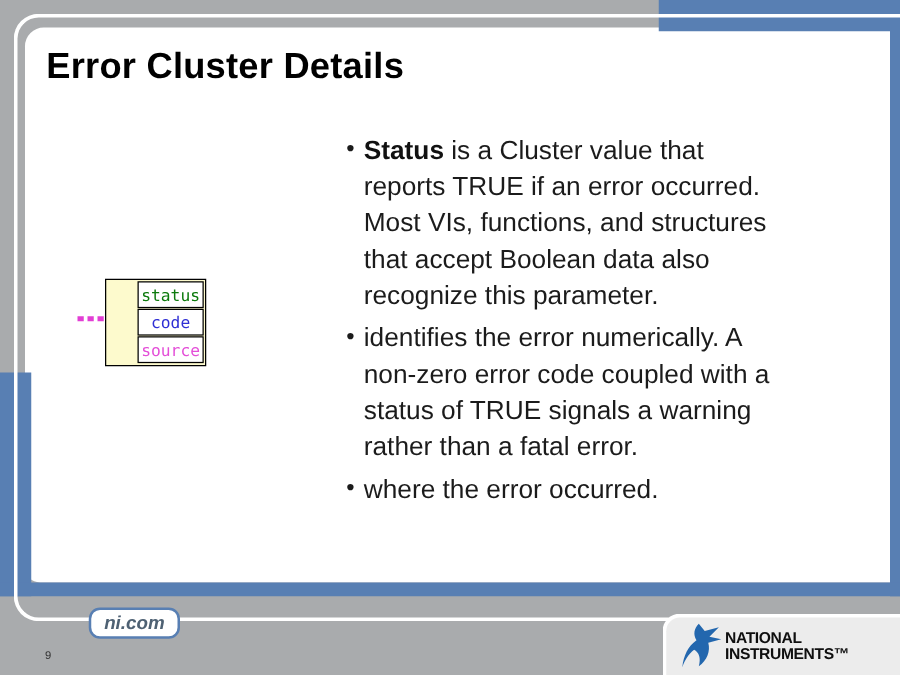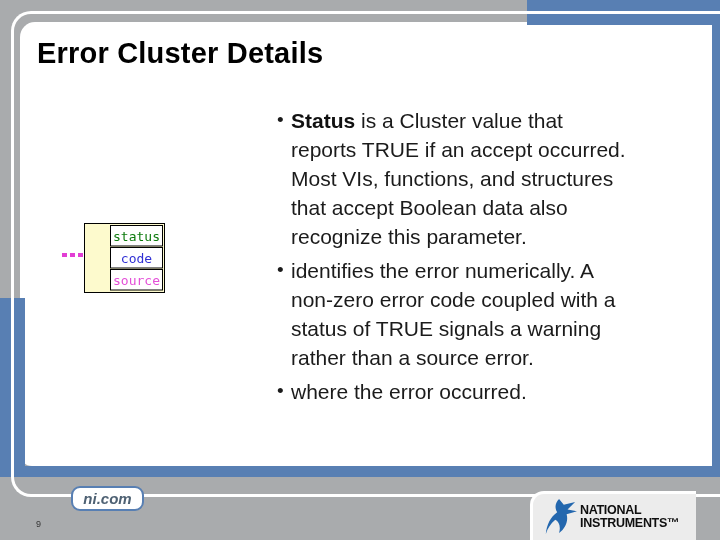--- a/index.html
+++ b/index.html
@@ -36,21 +36,21 @@
   .cluster-svg{position:absolute;left:55px;top:216px;}
   .cluster-svg text{font-family:"DejaVu Sans Mono",monospace;font-size:13px;}
 
   
   .page-number{position:absolute;left:36px;top:519px;font-size:9px;color:#343434;}
   .nicom-badge{position:absolute;left:71px;top:486px;width:73px;height:25px;
                box-sizing:border-box;background:#ffffff;border:2px solid #587fb3;
                border-radius:9px;display:flex;align-items:center;justify-content:center;}
   .nicom-badge span{font-size:15px;font-weight:bold;font-style:italic;color:#4e6173;}
 
-  .ni-logo-card{position:absolute;left:530px;top:491px;width:166px;height:49px;
+  .ni-logo-card{position:absolute;left:530px;top:491px;width:190px;height:49px;
                 background:#ececec;border-top:3px solid #ffffff;border-left:3px solid #ffffff;
                 border-radius:14px 0 0 0;box-sizing:border-box;
                 display:flex;align-items:center;}
   .ni-eagle{margin-left:10px;flex:0 0 auto;}
   .ni-words{margin-left:3px;color:#0f0f0f;font-weight:bold;
             font-size:12.5px;line-height:13px;letter-spacing:-0.3px;white-space:nowrap;}
 </style>
 </head>
 <body>
 
@@ -77,32 +77,32 @@
     <text x="81.5" y="24.5" text-anchor="middle" fill="#0d7a0d">status</text>
     <text x="81.5" y="46.5" text-anchor="middle" fill="#2f2fd4">code</text>
     <text x="81.5" y="68.5" text-anchor="middle" fill="#e44fd8">source</text>
   </svg>
 
   <div class="bullets">
 
     <div class="bullet-item">
       <span class="marker">•</span>
       <div class="bline"><b>Status</b><span> is a Cluster value that</span></div>
-      <div class="bline">reports TRUE if an accept occurred.</div>
+      <div class="bline">reports TRUE if an error occurred.</div>
       <div class="bline">Most VIs, functions, and structures</div>
       <div class="bline">that accept Boolean data also</div>
       <div class="bline">recognize this parameter.</div>
     </div>
 
     <div class="bullet-item">
       <span class="marker">•</span>
       <div class="bline">identifies the error numerically. A</div>
       <div class="bline">non-zero error code coupled with a</div>
       <div class="bline">status of TRUE signals a warning</div>
-      <div class="bline">rather than a source error.</div>
+      <div class="bline">rather than a fatal error.</div>
     </div>
 
     <div class="bullet-item">
       <span class="marker">•</span>
       <div class="bline">where the error occurred.</div>
     </div>
 
   </div>
 
   <div class="page-number">9</div>

